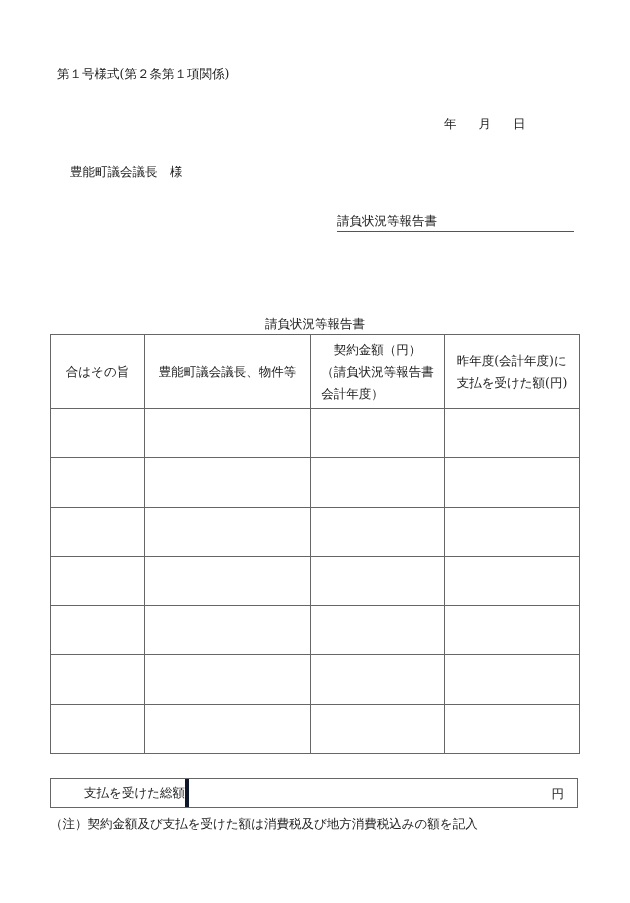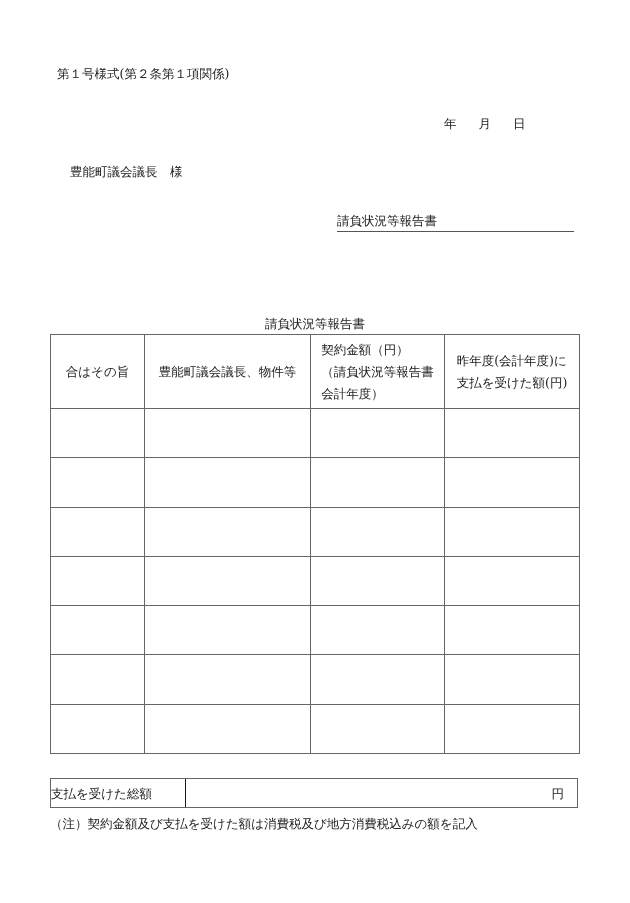--- a/index.html
+++ b/index.html
@@ -29,21 +29,21 @@
     border: 1px solid #666; padding: 0; font-weight: normal;
   }
   #report-table th { height: 73px; text-align: center; font-size: 12.5px; line-height: 22px; }
   #report-table td { height: 48.3px; }
   .th-inner { display: inline-block; text-align: left; }
 
   #total-box {
     position: absolute; left: 50px; top: 778px; width: 528px; height: 30px;
     border: 1px solid #666; display: flex; box-sizing: border-box;
   }
-  #total-label { width: 134px; border-right: 1px solid #0f172a; text-align: left; line-height: 29px; }
+  #total-label { width: 134px; border-right: 4px solid #0f172a; text-align: right; line-height: 29px; font-family: Liberation Serif, serif; }
   #total-value { flex: 1; text-align: right; padding-right: 13px; line-height: 29px; }
   #note { left: 50px; top: 816px; }
 </style>
 </head>
 <body>
 
 <div class="abs" id="form-number">第１号様式(第２条第１項関係)</div>
 
 <div class="abs" id="date-line">
   <span>年</span><span class="gap"></span><span>月</span><span class="gap"></span><span>日</span>
@@ -63,21 +63,21 @@
       <col style="width:166px">
       <col style="width:134px">
       <col style="width:135px">
   </colgroup>
   <thead>
     <tr>
       <th>合はその旨</th>
       <th>豊能町議会議長、物件等</th>
       <th>
         <div class="th-inner">
-          <div style="text-align:left">契約金額（円）</div>
+          <div style="text-align:center">契約金額（円）</div>
           <div>（請負状況等報告書</div>
           <div>会計年度）</div>
         </div>
       </th>
       <th>
         <div class="th-inner">
           <div>昨年度(会計年度)に</div>
           <div>支払を受けた額(円)</div>
         </div>
       </th>

